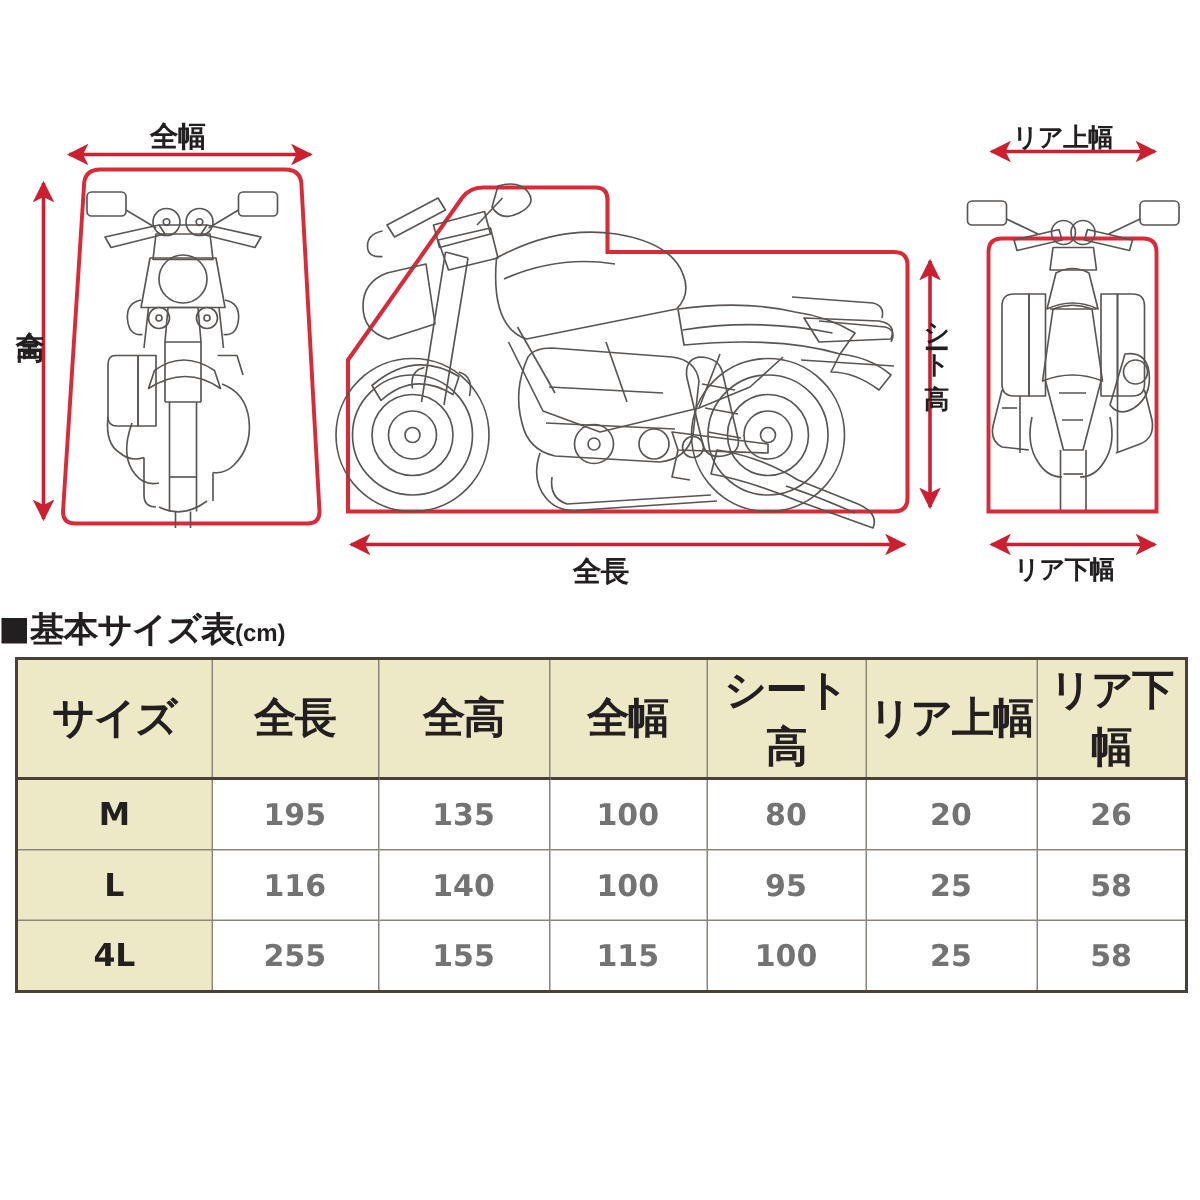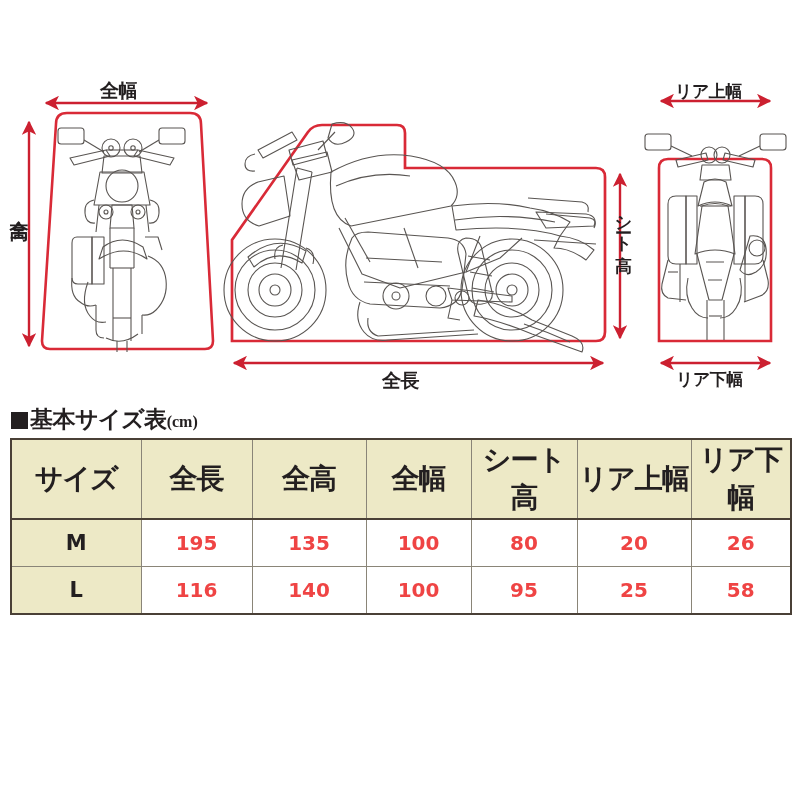--- a/index.html
+++ b/index.html
@@ -54,27 +54,27 @@
 
   
   #table-section {
     position: absolute;
     left: 0;
     top: 398px;
     width: 800px;
   }
   #table-title {
     position: absolute;
-    left: 11px;
+    left: 1px;
     top: 6px;
     font-weight: bold;
     font-size: 23px;
     letter-spacing: -0.5px;
     white-space: nowrap;
-    font-family: Liberation Serif, serif;
+    font-family: Liberation Sans, sans-serif;
   }
   #table-title .sq {
     display: inline-block;
     width: 17px;
     height: 17px;
     background: #231f20;
     margin-right: 2px;
     vertical-align: -2px;
   }
   #table-title .unit {
@@ -104,21 +104,21 @@
     font-weight: bold;
     height: 41px;
     letter-spacing: -1px;
     color: #231f20;
   }
   #size-table tbody td {
     height: 44px;
     font-size: 20px;
     font-weight: bold;
     background: #ffffff;
-    color: #ef4444;
+    color: #737373;
   }
   #size-table tbody td.size-cell {
     background: #ede9c6;
     font-size: 21px;
     color: #231f20;
   }
   #size-table col.c-size  { width: 130px; }
   #size-table col.c-len   { width: 111px; }
   #size-table col.c-hei   { width: 114px; }
   #size-table col.c-wid   { width: 105px; }
@@ -383,15 +383,24 @@
       </tr>
       <tr>
         <td class="size-cell">L</td>
         <td>116</td>
         <td>140</td>
         <td>100</td>
         <td>95</td>
         <td>25</td>
         <td>58</td>
       </tr>
+      <tr>
+        <td class="size-cell">4L</td>
+        <td>255</td>
+        <td>155</td>
+        <td>115</td>
+        <td>100</td>
+        <td>25</td>
+        <td>58</td>
+      </tr>
     </tbody>
   </table>
 </div>
 
 </body></html>

